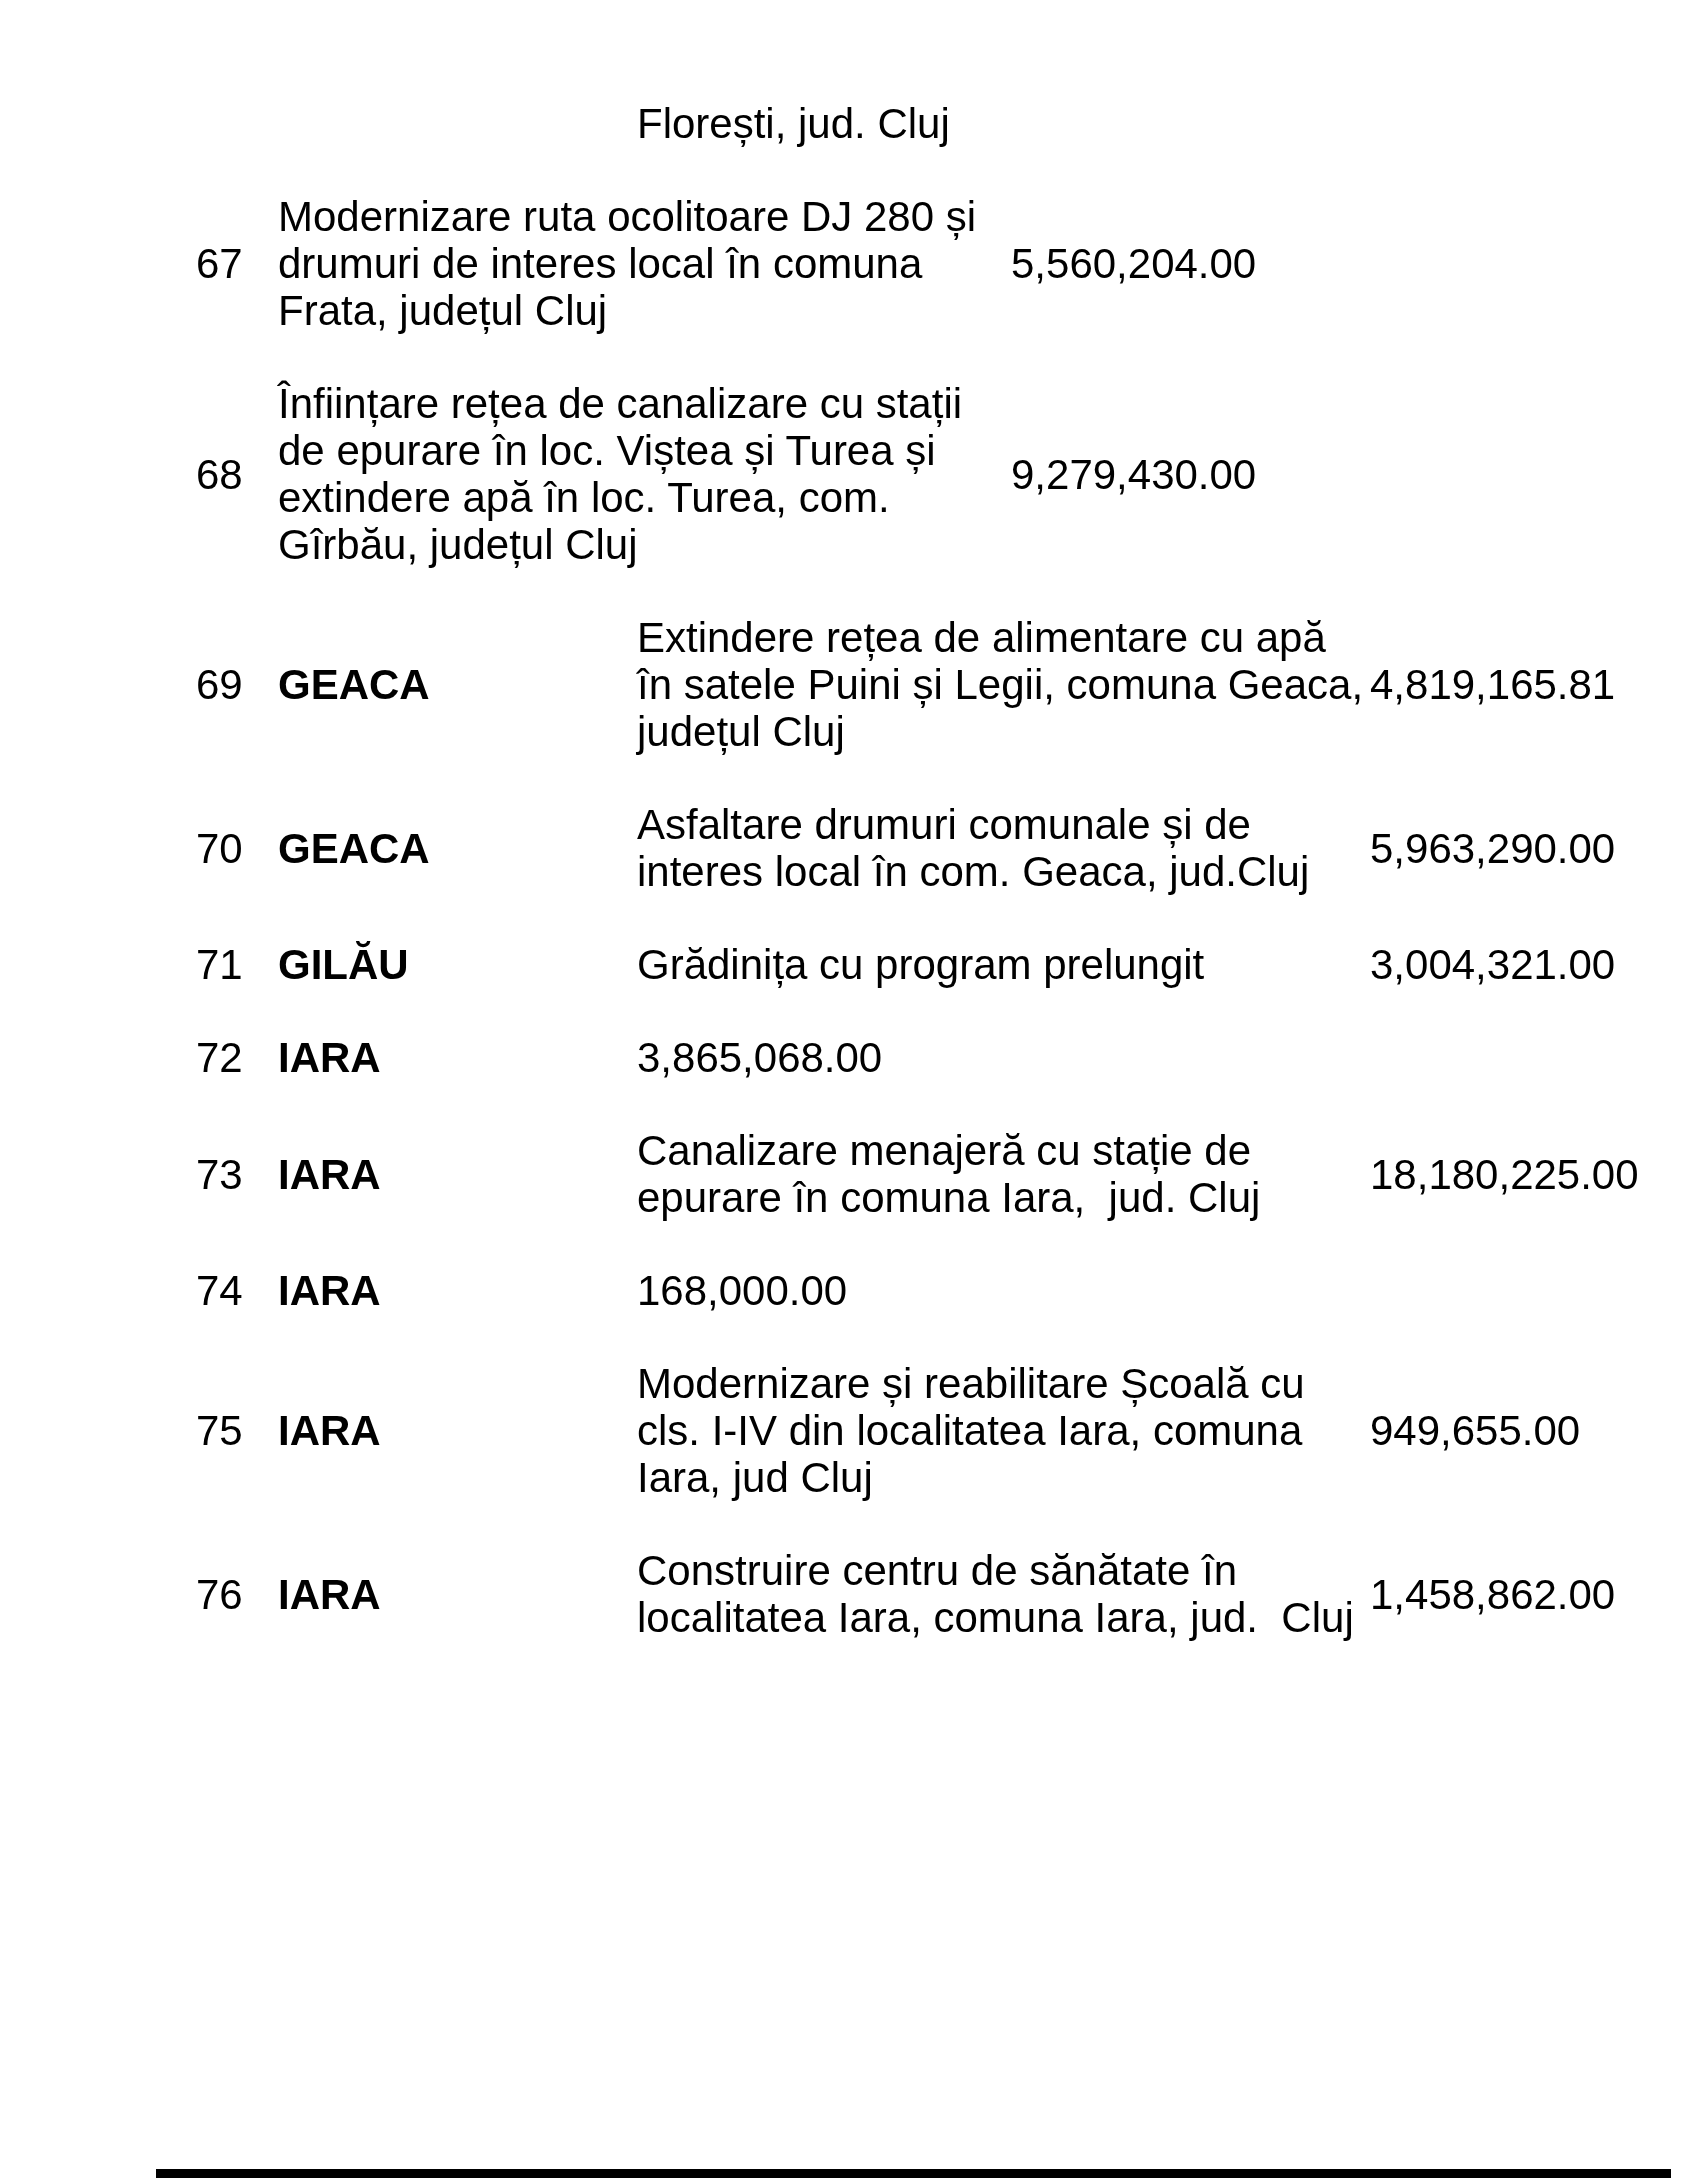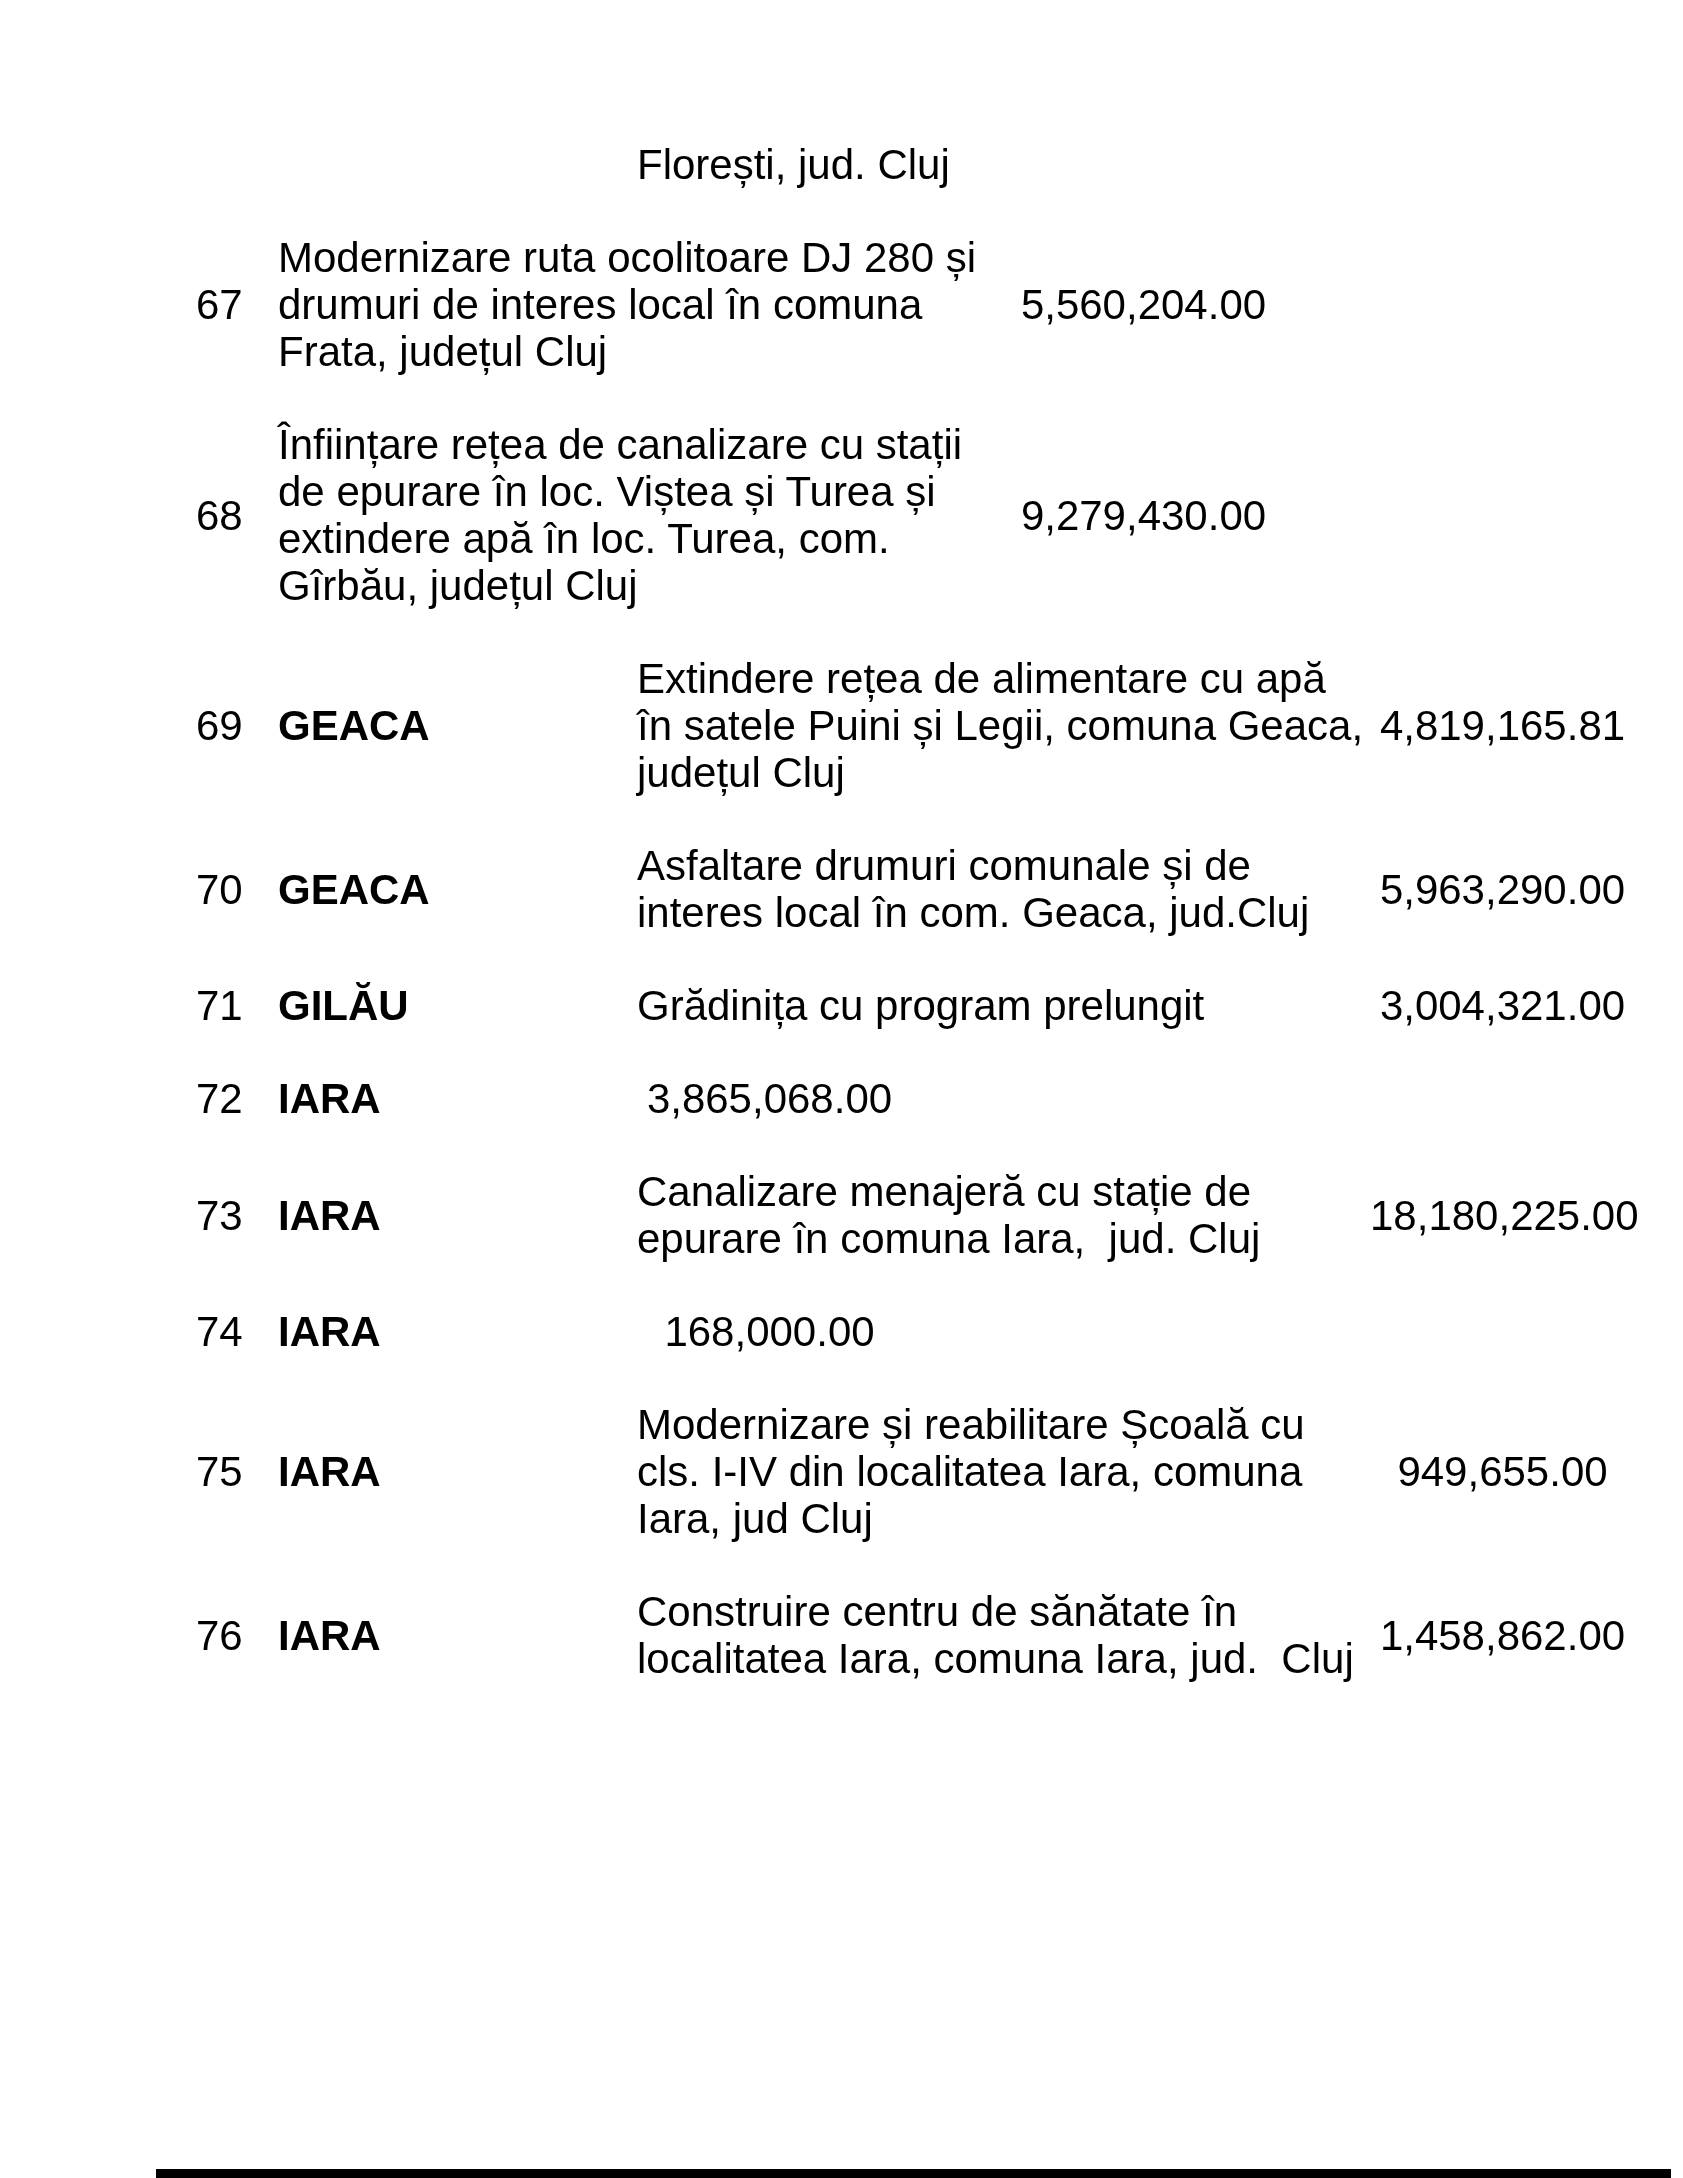--- a/index.html
+++ b/index.html
@@ -9,33 +9,33 @@
     height: 2178px;
     background: #ffffff;
     color: #000000;
     font-family: "Liberation Sans", "DejaVu Sans", sans-serif;
     overflow: hidden;
   }
   .table {
     position: absolute;
     left: 196px;
     top: 0;
-    padding-top: 118px;
+    padding-top: 77px;
   }
   .row {
     display: flex;
     align-items: center;
     padding: 23px 0;
     font-size: 42px;
     line-height: 47px;
   }
   .c-no     { flex: 0 0 82px;  width: 82px; }
   .c-name   { flex: 0 0 359px; width: 359px; font-weight: 700; }
   .c-desc   { flex: 0 0 733px; width: 733px; white-space: pre; }
-  .c-amount { flex: 0 0 265px; width: 265px; text-align: center; white-space: pre; }
+  .c-amount { flex: 0 0 265px; width: 265px; text-align: left; white-space: pre; }
   .bottom-rule {
     position: absolute;
     left: 156px;
     top: 2169px;
     width: 1515px;
     height: 9px;
     background: #000000;
   }
 </style>
 </head>

